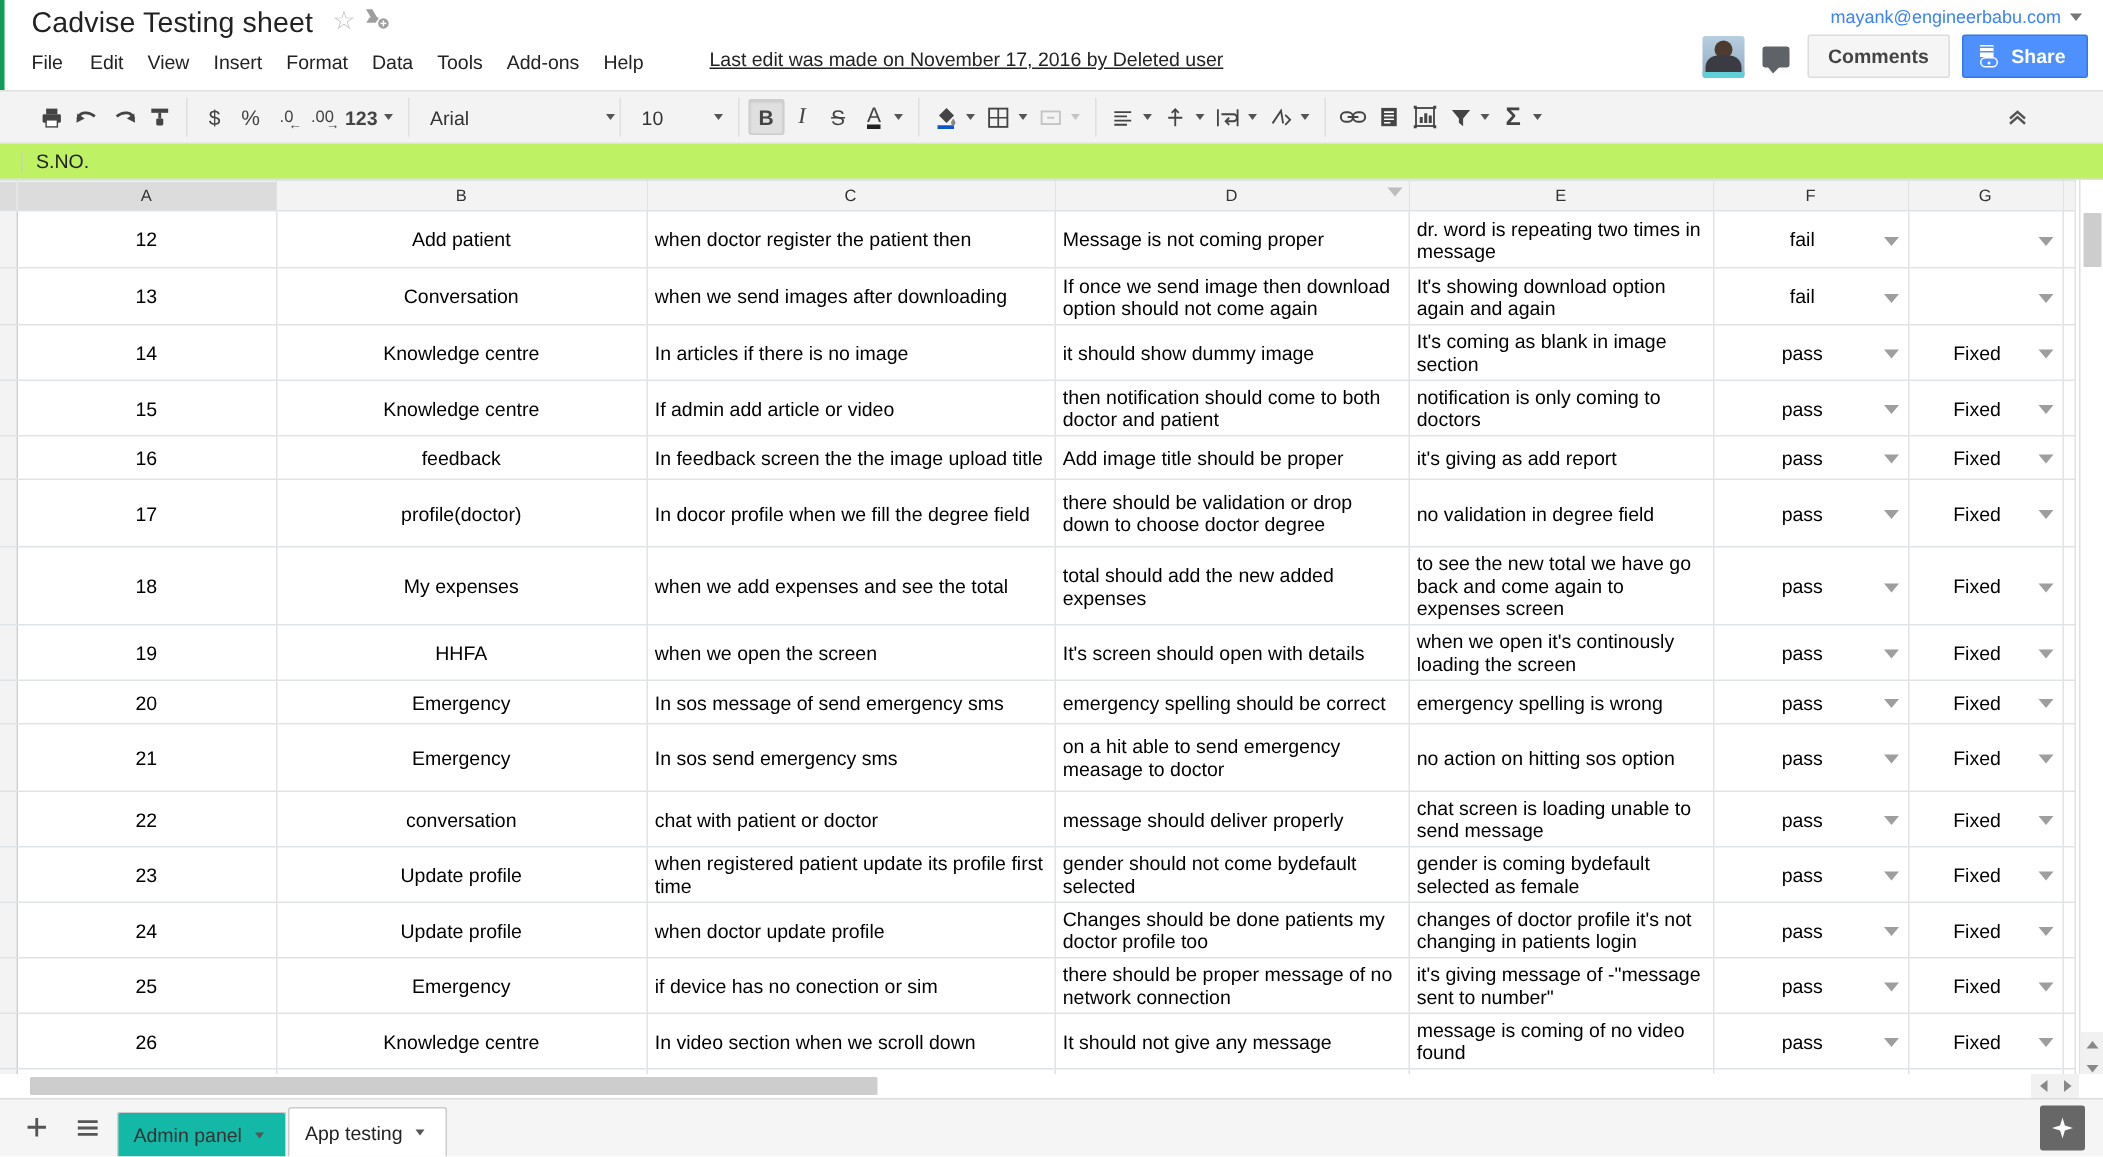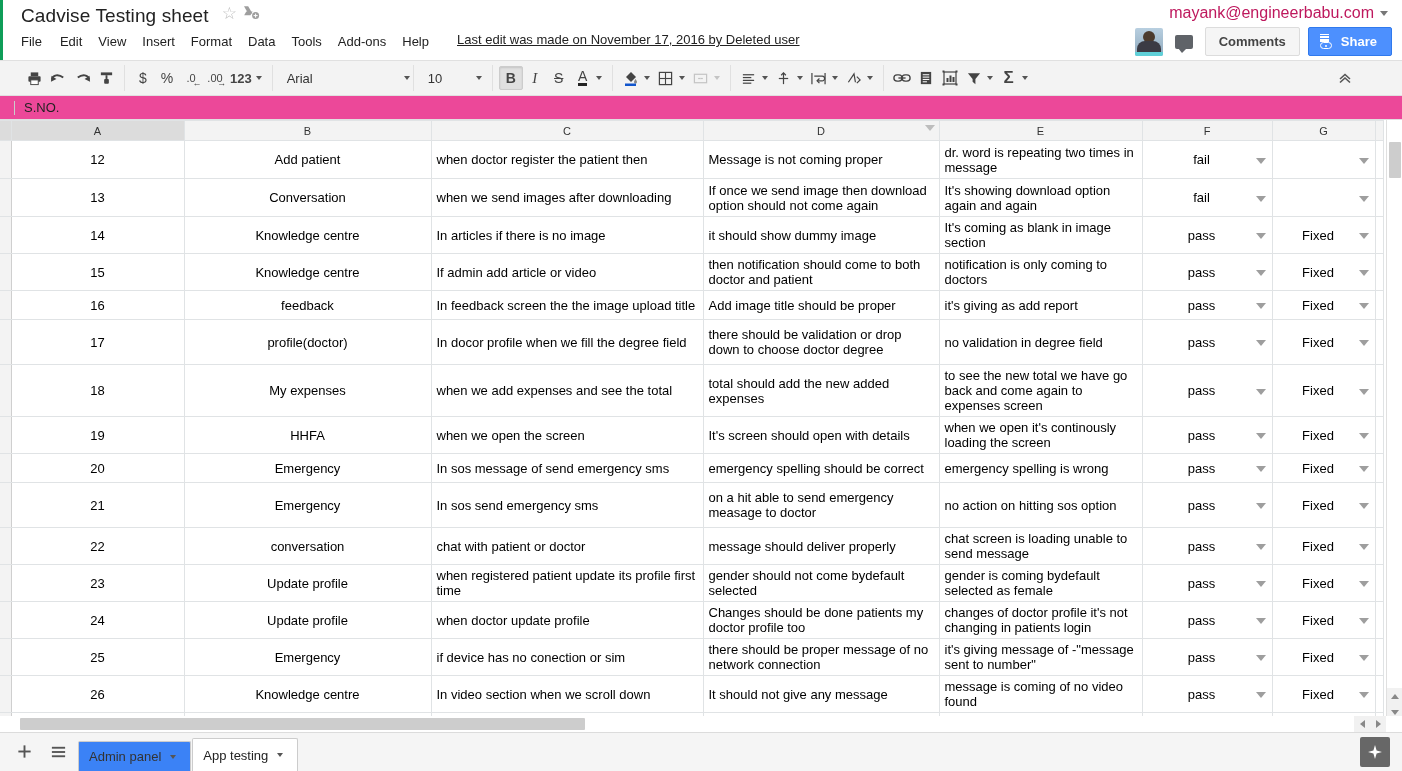--- a/index.html
+++ b/index.html
@@ -16,25 +16,25 @@
   .topbar { position: relative; height: 60px; background: #fff; border-left: 3px solid #0f9d58; }
   .title-row { display: flex; align-items: flex-start; padding: 5px 0 0 18px; height: 32px; }
   .doc-title { font-size: 19px; color: #222; letter-spacing: .1px; white-space: nowrap; }
   .title-icon { margin-left: 13px; cursor: pointer; line-height: 1; }
   .star-icon { color: #bdbdbd; font-size: 17px; }
   .drive-icon { margin-left: 6px; }
 
   .menu-row { display: flex; align-items: flex-start; padding-left: 18px; height: 24px; gap: 0; }
   .menu-item { font-size: 13px; color: #222; padding: 2px 8px; cursor: pointer; white-space: nowrap; }
   .menu-item:first-child { padding-left: 0; padding-right: 10px; }
-  .last-edit { font-size: 13px; color: #222; text-decoration: underline; margin-left: 20px; cursor: pointer; white-space: nowrap; }
+  .last-edit { font-size: 13px; color: #222; text-decoration: underline; margin-left: 36px; cursor: pointer; white-space: nowrap; }
 
   
   .account-area { position: absolute; right: 10px; top: 4px; display: flex; flex-direction: column; align-items: flex-end; }
-  .account-email { font-size: 16px; color: #be185d; display: flex; align-items: center; gap: 6px; padding-right: 4px; cursor: pointer; }
+  .account-email { font-size: 12px; color: #3b82f6; display: flex; align-items: center; gap: 6px; padding-right: 4px; cursor: pointer; }
   .caret-sm { width: 0; height: 0; border-left: 4px solid transparent; border-right: 4px solid transparent; border-top: 5px solid #777; }
   .account-actions { display: flex; align-items: center; gap: 8px; margin-top: 5px; }
   .avatar { width: 28px; height: 28px; border-radius: 2px; overflow: hidden; position: relative;
             background: linear-gradient(#b8cfe0, #8fa9bd); cursor: pointer; }
   .avatar::before { content:""; position:absolute; left:8px; top:3px; width:12px; height:12px; border-radius:50%; background:#4c3b2e; }
   .avatar::after { content:""; position:absolute; left:2px; bottom:4px; width:24px; height:11px; border-radius:8px 8px 0 0; background:#3b3b44; }
   .avatar .strip { position:absolute; left:0; bottom:0; width:28px; height:4px; background:#5fd0d8; z-index:2;}
   .cmt-icon-btn { width: 26px; height: 22px; display:flex; align-items:center; justify-content:center; cursor: pointer; }
   .speech { width: 18px; height: 14px; background: #5f6368; border-radius: 2px; position: relative; }
   .speech::after { content:""; position:absolute; left:3px; bottom:-4px; border-left:4px solid transparent; border-right:5px solid transparent; border-top:5px solid #5f6368; }
@@ -64,21 +64,21 @@
   .tsel .lbl { font-size: 13px; color: #333; }
   .tsel .sp { flex: 1; }
   .font-sel { width: 128px; gap: 45px; }
   .size-sel { width: 66px; }
   .fmt123 { font-size: 13px; font-weight: bold; color: #444; }
   .collapse-btn { position: absolute; right: 44px; display:flex; align-items:center; justify-content:center;
                   width: 26px; height: 26px; cursor: pointer; color: #555; font-size: 13px; }
   .underline-red { border-bottom: 3px solid #222; }
 
   
-  .formulabar { height: 24px; background: #ec4899; border-bottom: 1px solid #e0e0e0; display: flex; align-items: center; }
+  .formulabar { height: 24px; background: #bef264; border-bottom: 1px solid #e0e0e0; display: flex; align-items: center; }
   .namebox { width: 14px; height: 24px; }
   .fx-divider { width: 1px; height: 14px; background: #ccc; }
   .formula-input { flex: 1; font-size: 13px; color: #222; padding-left: 9px; border: none; outline: none;
                    background: transparent; font-family: "Liberation Sans", sans-serif; height: 22px; }
 
   
   .gridwrap { position: relative; height: 600px; background: #fff; overflow: hidden; }
   table.grid { border-collapse: collapse; table-layout: fixed; width: 1383px; }
   table.grid th, table.grid td { border: 1px solid #e0e3e5; vertical-align: middle; }
   thead th { background: #f3f3f3; height: 20px; font-size: 11px; font-weight: normal; color: #333;
@@ -115,21 +115,21 @@
   .hthumb { position: absolute; left: 9px; top: 0; width: 565px; height: 12px; background: #cdcdcd; border-radius: 1px; }
   .harrow-l, .harrow-r { position: absolute; bottom: 0; width: 16px; height: 16px; display:flex; align-items:center; justify-content:center; background:#f1f1f1; cursor:pointer; }
   .harrow-l { right: 32px; } .harrow-r { right: 16px; }
 
   
   .tabbar { position: absolute; left: 0; bottom: 0; width: 1402px; height: 39px; background: #f5f5f5;
             border-top: 1px solid #dcdcdc; display: flex; align-items: flex-end; }
   .tab-tools { display: flex; align-items: center; height: 39px; padding: 0 6px 0 10px; gap: 6px; }
   .tt-btn { width: 28px; height: 28px; display:flex; align-items:center; justify-content:center; color:#555; cursor:pointer; border-radius:2px; }
   .sheet-tab { height: 30px; display: flex; align-items: center; gap: 8px; padding: 0 10px; margin-right: 1px;
-               font-size: 13px; color: #333; background: #3b82f6; border: 1px solid #ccc; border-bottom: none;
+               font-size: 13px; color: #333; background: #14b8a6; border: 1px solid #ccc; border-bottom: none;
                border-radius: 2px 2px 0 0; cursor: pointer; }
   .sheet-tab.active { background: #fff; color: #222; border-color: #ccc; height: 33px; }
   .explore-btn { position: absolute; right: 12px; bottom: 4px; width: 30px; height: 30px; background: #676767;
                  border-radius: 2px; display: flex; align-items: center; justify-content: center; cursor: pointer; }
 </style>
 </head>
 <body>
 
 <div id="app">
 

